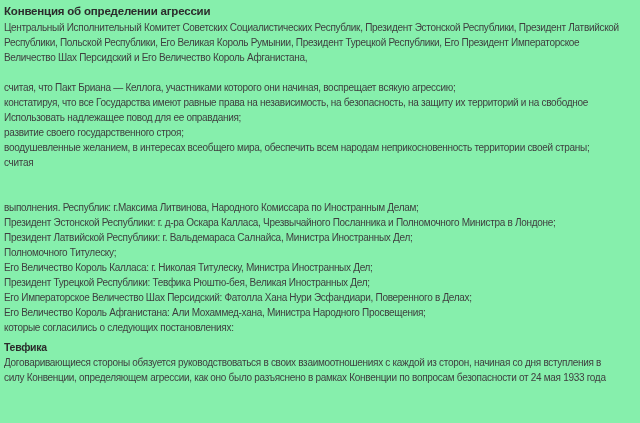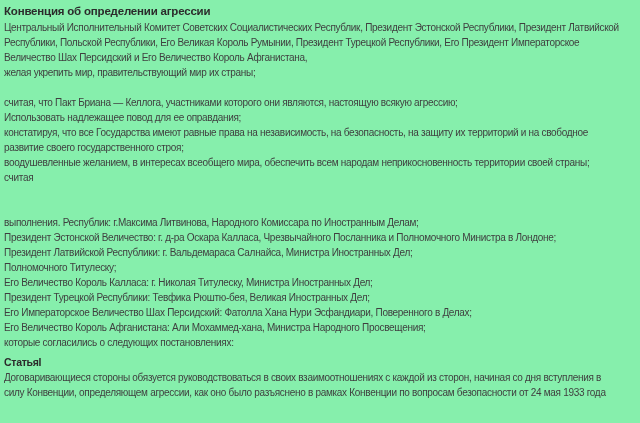--- a/index.html
+++ b/index.html
@@ -52,43 +52,42 @@
 </head>
 <body>
 
 <div class="page">
   <h1 class="doc-title">Конвенция об определении агрессии</h1>
   <div id="doc-body">
       <div class="para">
         <div class="text-line">Центральный Исполнительный Комитет Советских Социалистических Республик, Президент Эстонской Республики, Президент Латвийской</div>
         <div class="text-line">Республики, Польской Республики, Его Великая Король Румынии, Президент Турецкой Республики, Его Президент Императорское</div>
         <div class="text-line">Величество Шах Персидский и Его Величество Король Афганистана,</div>
-        <div class="text-line">желая укрепить мир, правительствующий мир их страны;</div>
       </div>
       <div class="blank-line"></div>
       <div class="para">
-        <div class="text-line">считая, что Пакт Бриана — Келлога, участниками которого они являются, настоящую всякую агрессию;</div>
+        <div class="text-line">считая, что Пакт Бриана — Келлога, участниками которого они начиная, воспрещает всякую агрессию;</div>
+        <div class="text-line">констатируя, что все Государства имеют равные права на независимость, на безопасность, на защиту их территорий и на свободное</div>
         <div class="text-line">Использовать надлежащее повод для ее оправдания;</div>
-        <div class="text-line">констатируя, что все Государства имеют равные права на независимость, на безопасность, на защиту их территорий и на свободное</div>
         <div class="text-line">развитие своего государственного строя;</div>
         <div class="text-line">воодушевленные желанием, в интересах всеобщего мира, обеспечить всем народам неприкосновенность территории своей страны;</div>
         <div class="text-line">считая</div>
       </div>
       <div class="blank-line"></div>
       <div class="blank-line"></div>
       <div class="para">
         <div class="text-line">выполнения. Республик: г.Максима Литвинова, Народного Комиссара по Иностранным Делам;</div>
-        <div class="text-line">Президент Эстонской Величество: г. д-ра Оскара Калласа, Чрезвычайного Посланника и Полномочного Министра в Лондоне;</div>
+        <div class="text-line">Президент Эстонской Республики: г. д-ра Оскара Калласа, Чрезвычайного Посланника и Полномочного Министра в Лондоне;</div>
         <div class="text-line">Президент Латвийской Республики: г. Вальдемараса Салнайса, Министра Иностранных Дел;</div>
         <div class="text-line">Полномочного Титулеску;</div>
         <div class="text-line">Его Величество Король Калласа: г. Николая Титулеску, Министра Иностранных Дел;</div>
         <div class="text-line">Президент Турецкой Республики: Тевфика Рюштю-бея, Великая Иностранных Дел;</div>
         <div class="text-line">Его Императорское Величество Шах Персидский: Фатолла Хана Нури Эсфандиари, Поверенного в Делах;</div>
         <div class="text-line">Его Величество Король Афганистана: Али Мохаммед-хана, Министра Народного Просвещения;</div>
         <div class="text-line">которые согласились о следующих постановлениях:</div>
       </div>
-      <div class="article-heading">СтатьяI</div>
+      <div class="article-heading">Тевфика</div>
       <div class="para">
         <div class="text-line">Договаривающиеся стороны обязуется руководствоваться в своих взаимоотношениях с каждой из сторон, начиная со дня вступления в</div>
         <div class="text-line">силу Конвенции, определяющем агрессии, как оно было разъяснено в рамках Конвенции по вопросам безопасности от 24 мая 1933 года</div>
       </div>
     </div>
 </div>
 
 </body></html>

